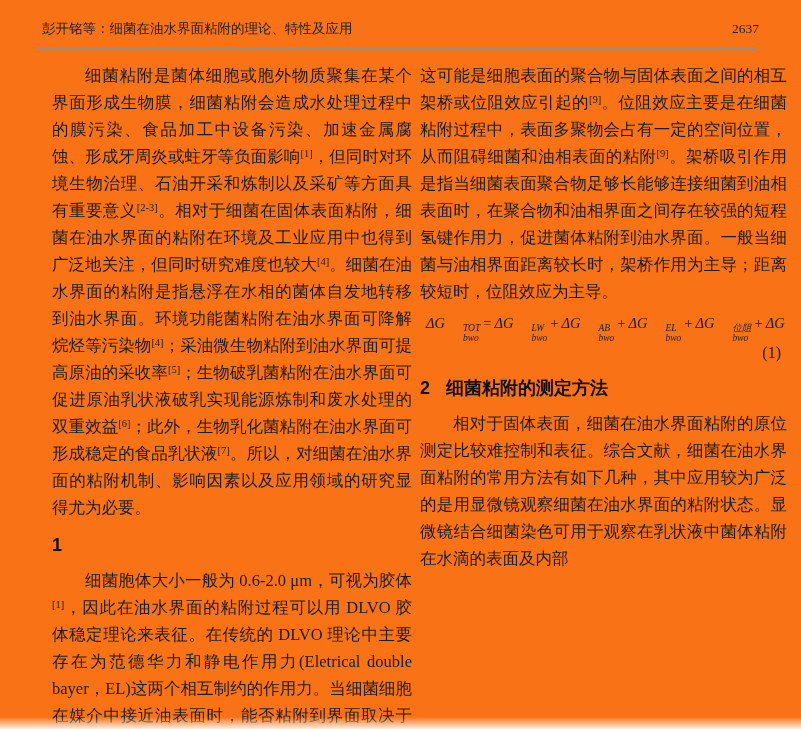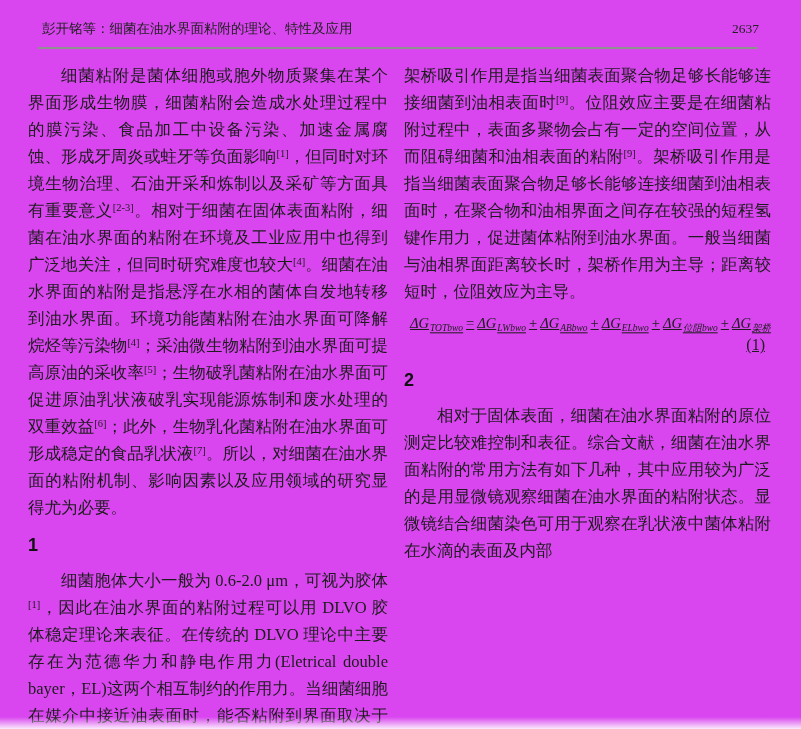--- a/index.html
+++ b/index.html
@@ -4,29 +4,29 @@
 <style>
   html,body{margin:0;padding:0;}
   body{
     width:801px;height:729px;
     background:#ffffff;
     font-family:"Liberation Serif","DejaVu Serif",serif;
     color:#1c1c1c;
     overflow:hidden;
     position:relative;
   }
-  .page{position:absolute;inset:0;background:#d946ef;}
+  .page{position:absolute;inset:0;background:#f97316;}
   
   .hdr{position:absolute;left:42px;right:42px;top:20px;height:22px;
        display:flex;justify-content:space-between;align-items:baseline;
        font-size:13.5px;color:#222;}
   .hdr-rule{position:absolute;left:38px;top:47px;width:720px;height:2px;background:#8f8f8f;}
   
-  .cols{position:absolute;left:28px;top:58px;width:745px;height:671px;
-        display:flex;gap:16px;overflow:hidden;}
+  .cols{position:absolute;left:52px;top:58px;width:745px;height:671px;
+        display:flex;gap:8px;overflow:hidden;}
   .col{overflow:hidden;}
   .col-left{width:360px;}
   .col-right{width:367px;}
   p.body-par{
     margin:0;
     font-size:16.5px;
     line-height:27px;
     text-align:justify;
     text-justify:inter-ideograph;
     color:#1c1c1c;
@@ -36,30 +36,30 @@
   sup.ref{font-size:10.5px;line-height:0;vertical-align:baseline;position:relative;top:-0.45em;}
   
   .sec-head{
     font-family:"Liberation Sans","DejaVu Sans",sans-serif;
     font-weight:bold;font-size:18px;line-height:24px;
     margin:12px 0 10px 0;color:#111;
     display:flex;align-items:baseline;
   }
   .sec-num{margin-right:16px;}
   
-  .eq-wrap{margin:10px 0 0 6px;text-decoration:underline;}
+  .eq-wrap{margin:10px 0 0 6px;}
   .eq-line{
     display:flex;align-items:baseline;flex-wrap:nowrap;
     font-size:14.5px;font-style:italic;white-space:nowrap;
   }
   .eq-op{margin:0 3px;font-style:normal;}
   .eq-term{display:inline-flex;align-items:baseline;}
   .eq-base{letter-spacing:0;}
-  .eq-scripts{display:inline-flex;flex-direction:row;align-items:flex-start;
-              font-size:9.5px;line-height:1.06;margin-left:1px;
+  .eq-scripts{display:inline-flex;flex-direction:column;align-items:flex-start;
+              font-size:9.5px;line-height:1.06;margin-left:18px;
               transform:translateY(0.35em);}
   .eq-sup{font-style:italic;}
   .eq-sub{font-style:italic;}
   .eq-number{font-size:16px;font-style:normal;text-align:right;margin:2px 6px 0 0;line-height:22px;}
   
   .bottom-fade{position:absolute;left:0;right:0;bottom:0;height:12px;
     background:linear-gradient(rgba(253,253,253,0),rgba(253,253,253,0.9));
     pointer-events:none;}
 </style>
 </head>
@@ -79,21 +79,21 @@
       <p class="body-par indent first"><span>细菌粘附是菌体细胞或胞外物质聚集在某个界面形成生物膜，细菌粘附会造成水处理过程中的膜污染、食品加工中设备污染、加速金属腐蚀、形成牙周炎或蛀牙等负面影响</span><sup class="ref">[1]</sup><span>，但同时对环境生物治理、石油开采和炼制以及采矿等方面具有重要意义</span><sup class="ref">[2-3]</sup><span>。相对于细菌在固体表面粘附，细菌在油水界面的粘附在环境及工业应用中也得到广泛地关注，但同时研究难度也较大</span><sup class="ref">[4]</sup><span>。细菌在油水界面的粘附是指悬浮在水相的菌体自发地转移到油水界面。环境功能菌粘附在油水界面可降解烷烃等污染物</span><sup class="ref">[4]</sup><span>；采油微生物粘附到油水界面可提高原油的采收率</span><sup class="ref">[5]</sup><span>；生物破乳菌粘附在油水界面可促进原油乳状液破乳实现能源炼制和废水处理的双重效益</span><sup class="ref">[6]</sup><span>；此外，生物乳化菌粘附在油水界面可形成稳定的食品乳状液</span><sup class="ref">[7]</sup><span>。所以，对细菌在油水界面的粘附机制、影响因素以及应用领域的研究显得尤为必要。</span></p>
 
       <div class="sec-head">
         <span class="sec-num">1</span>
       </div>
 
       <p class="body-par indent"><span>细菌胞体大小一般为 0.6-2.0 μm，可视为胶体</span><sup class="ref">[1]</sup><span>，因此在油水界面的粘附过程可以用 DLVO 胶体稳定理论来表征。在传统的 DLVO 理论中主要存在为范德华力和静电作用力(Eletrical double bayer，EL)这两个相互制约的作用力。当细菌细胞在媒介中接近油表面时，能否粘附到界面取决于这两个作用力的相对优势。但传统的 DLVO 理论没有考虑短程路易斯酸碱作用，van Oss 提出 XDLVO 理论</span></p>
     </div>
 
     <div class="col col-right">
-      <p class="body-par first"><span>架桥吸引作用是指当细菌表面聚合物足够长能够连接细菌到油相表面时</span><sup class="ref">[9]</sup><span>。位阻效应主要是在细菌粘附过程中，表面多聚物会占有一定的空间位置，从而阻碍细菌和油相表面的粘附</span><sup class="ref">[9]</sup><span>。架桥吸引作用是指当细菌表面聚合物足够长能够连接细菌到油相表面时，在聚合物和油相界面之间存在较强的短程氢键作用力，促进菌体粘附到油水界面。一般当细菌与油相界面距离较长时，架桥作用为主导；距离较短时，位阻效应为主导。</span></p>
+      <p class="body-par first"><span>这可能是细胞表面的聚合物与固体表面之间的相互架桥或位阻效应引起的</span><sup class="ref">[9]</sup><span>。位阻效应主要是在细菌粘附过程中，表面多聚物会占有一定的空间位置，从而阻碍细菌和油相表面的粘附</span><sup class="ref">[9]</sup><span>。架桥吸引作用是指当细菌表面聚合物足够长能够连接细菌到油相表面时，在聚合物和油相界面之间存在较强的短程氢键作用力，促进菌体粘附到油水界面。一般当细菌与油相界面距离较长时，架桥作用为主导；距离较短时，位阻效应为主导。</span></p>
 
 
       <div class="eq-wrap">
         <div class="eq-line">
             <span class="eq-term">
               <span class="eq-base">ΔG</span>
               <span class="eq-scripts">
                 <span class="eq-sup">TOT</span>
                 <span class="eq-sub">bwo</span>
               </span>
@@ -137,20 +137,21 @@
                 <span class="eq-sup">架桥</span>
                 <span class="eq-sub">bwo</span>
               </span>
             </span>
           </div>
         <div class="eq-number">(1)</div>
       </div>
 
       <div class="sec-head">
         <span class="sec-num">2</span>
+        <span>细菌粘附的测定方法</span>
       </div>
 
       <p class="body-par indent"><span>相对于固体表面，细菌在油水界面粘附的原位测定比较难控制和表征。综合文献，细菌在油水界面粘附的常用方法有如下几种，其中应用较为广泛的是用显微镜观察细菌在油水界面的粘附状态。显微镜结合细菌染色可用于观察在乳状液中菌体粘附在水滴的表面及内部</span></p>
     </div>
 
   </div>
 
   <div class="bottom-fade"></div>
 </div>
 

